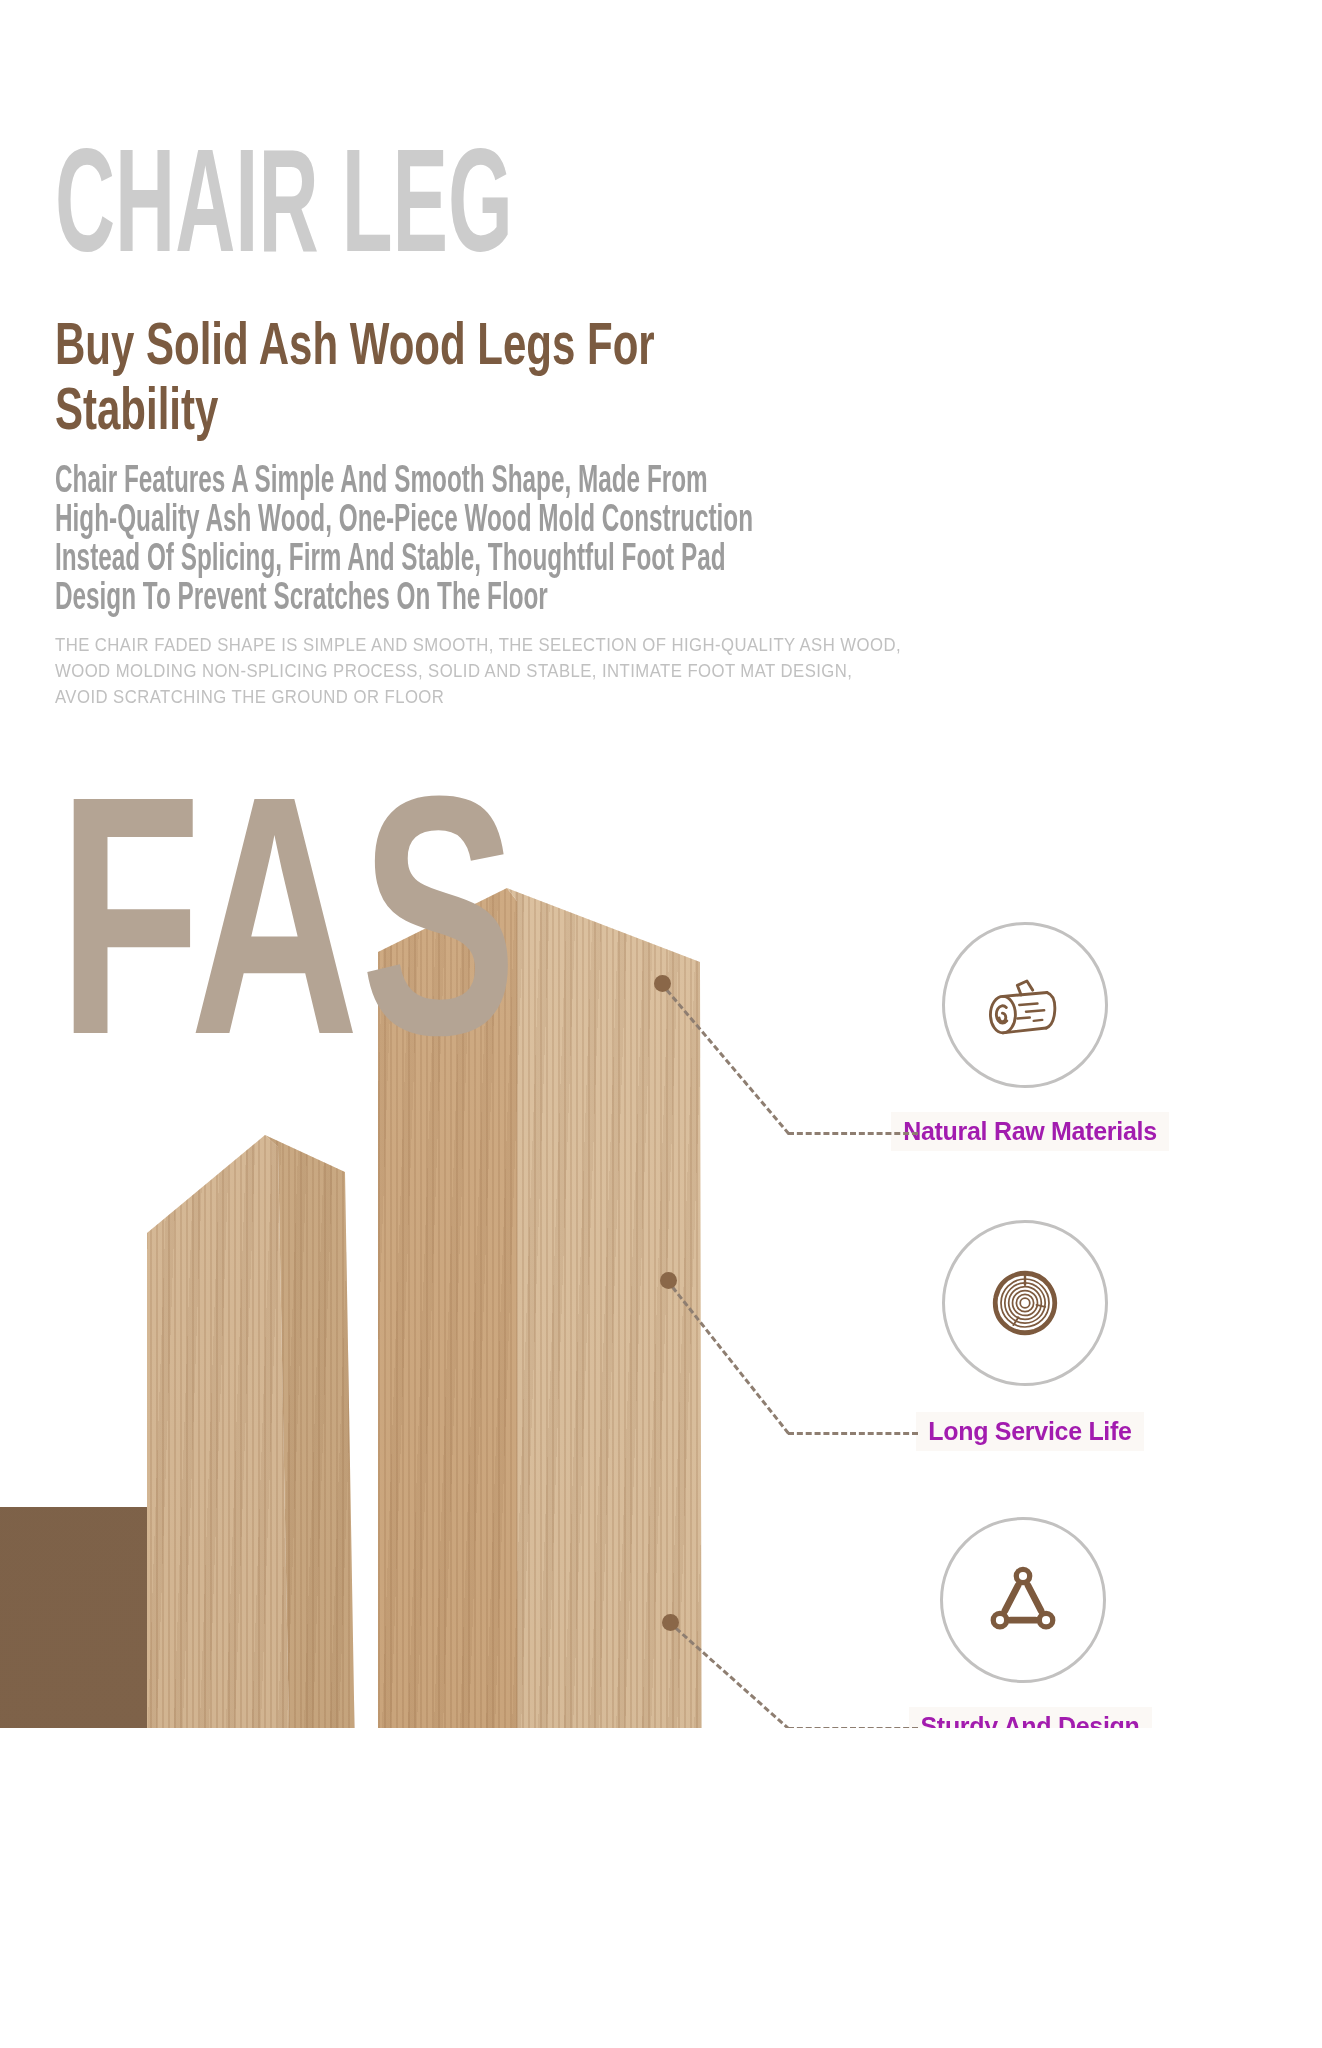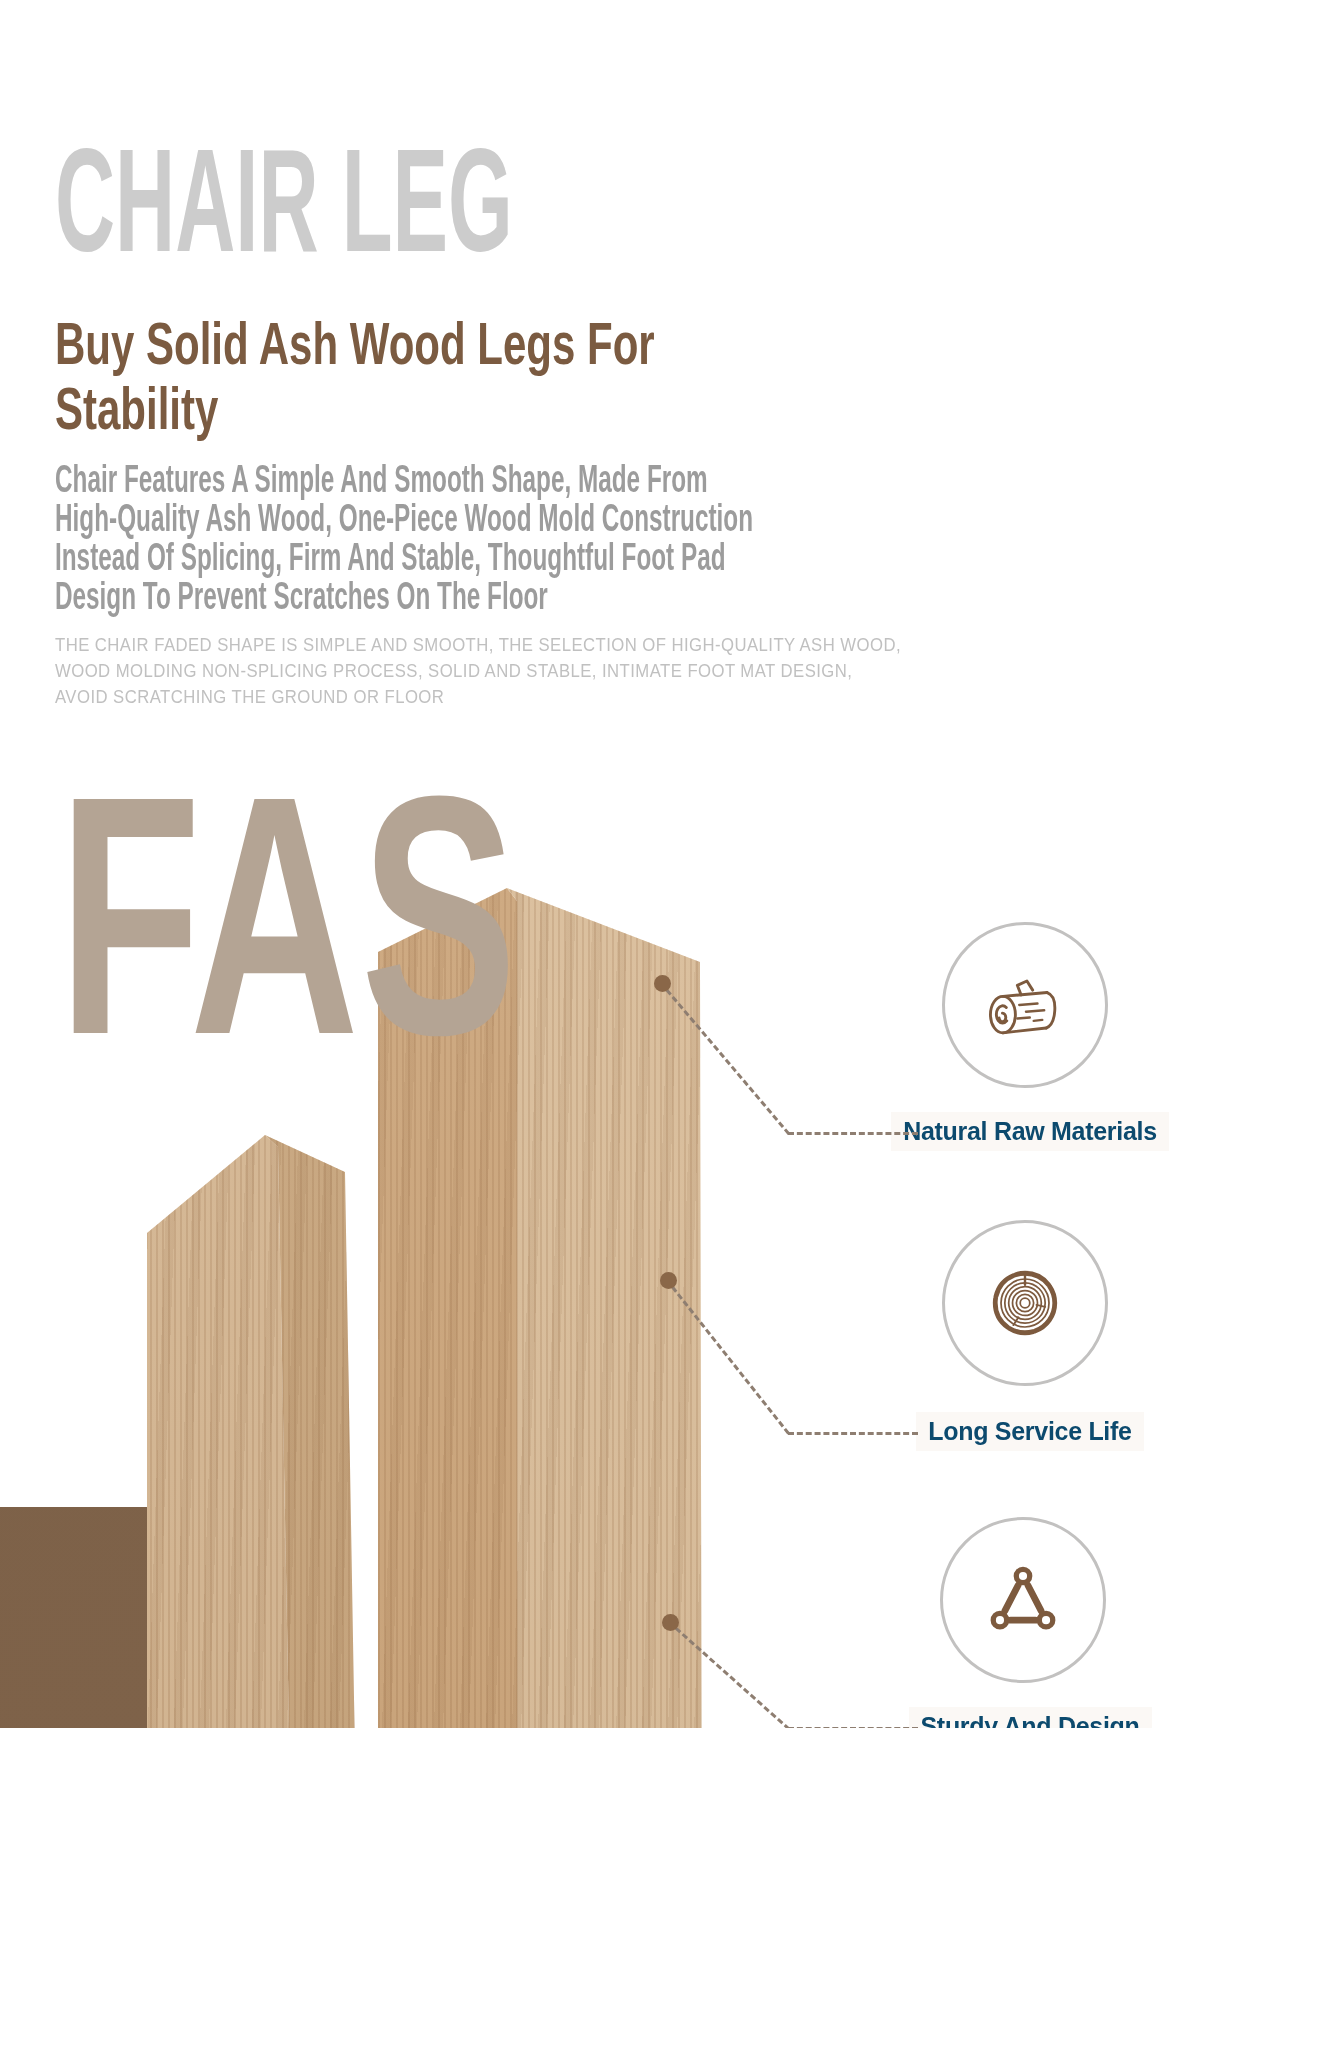--- a/index.html
+++ b/index.html
@@ -72,21 +72,21 @@
   
   .fcircle{
     width:166px;height:166px;border-radius:50%;background:#ffffff;
     border:3px solid #c2c1c0;display:flex;align-items:center;justify-content:center;
     z-index:20;box-sizing:border-box;
   }
   .flabel{
     left:880px;width:300px;display:flex;justify-content:center;z-index:20;
   }
   .flabel span{
-    font-size:25px;font-weight:bold;color:#0c4a6e;letter-spacing:-.3px;
+    font-size:25px;font-weight:bold;color:#a21caf;letter-spacing:-.3px;
     background:#fbf8f5;padding:5px 12px;white-space:nowrap;
   }
   svg{display:block;}
 </style>
 </head>
 <body>
 
 <div id="canvas">
 
   <div class="abs cx watermark-top">CHAIR LEG</div>

